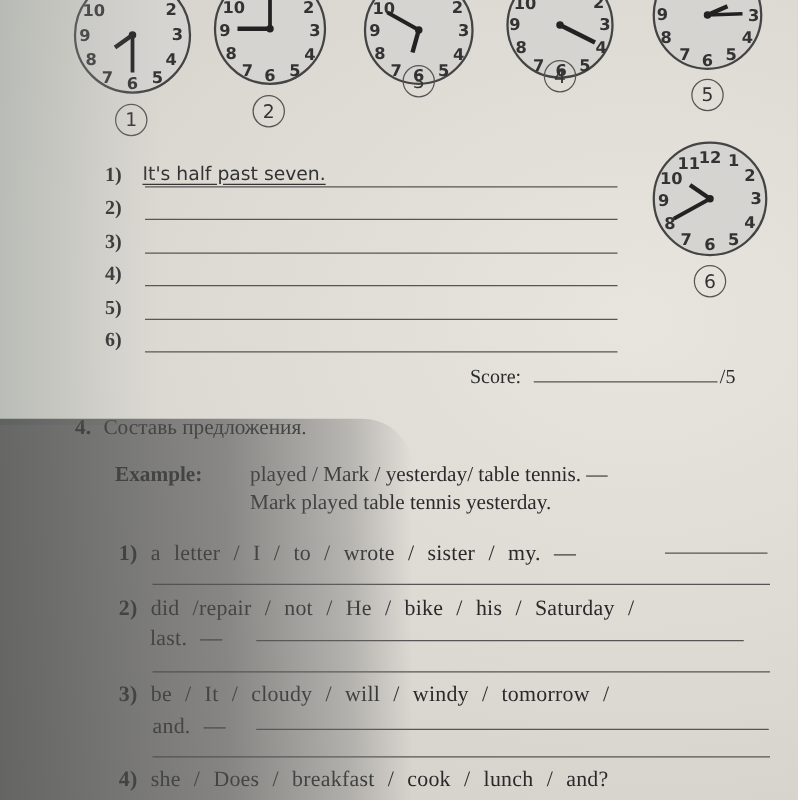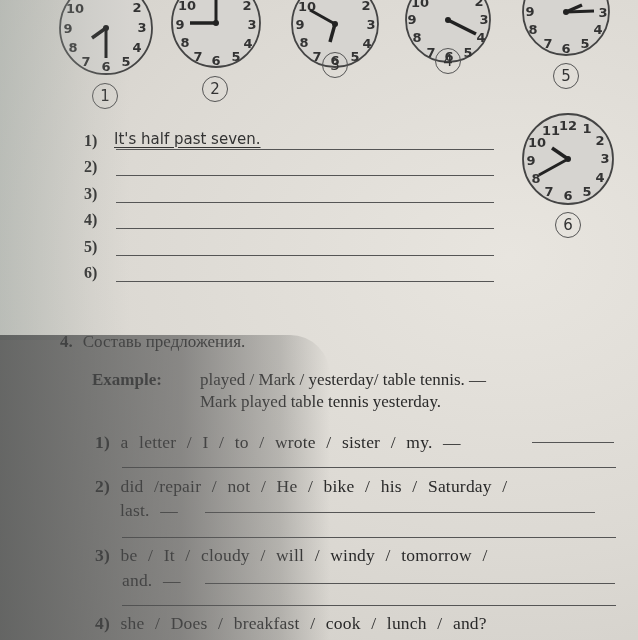--- a/index.html
+++ b/index.html
@@ -226,20 +226,23 @@
     <div class="ans-row">
       <span class="num">5)</span>
       <span class="line"></span>
     </div>
     <div class="ans-row">
       <span class="num">6)</span>
       <span class="line"></span>
     </div>
   </div>
 
+  <div class="score">
+    <span>Score:</span><span class="score-line"></span><span>/5</span>
+  </div>
 
   <div class="task-title">
     <b>4.</b><span>Составь предложения.</span>
   </div>
 
   <div class="example">
     <div><span class="label">Example:</span><span>played / Mark / yesterday/ table tennis. —</span></div>
     <div class="indent">Mark played table tennis yesterday.</div>
   </div>
 

